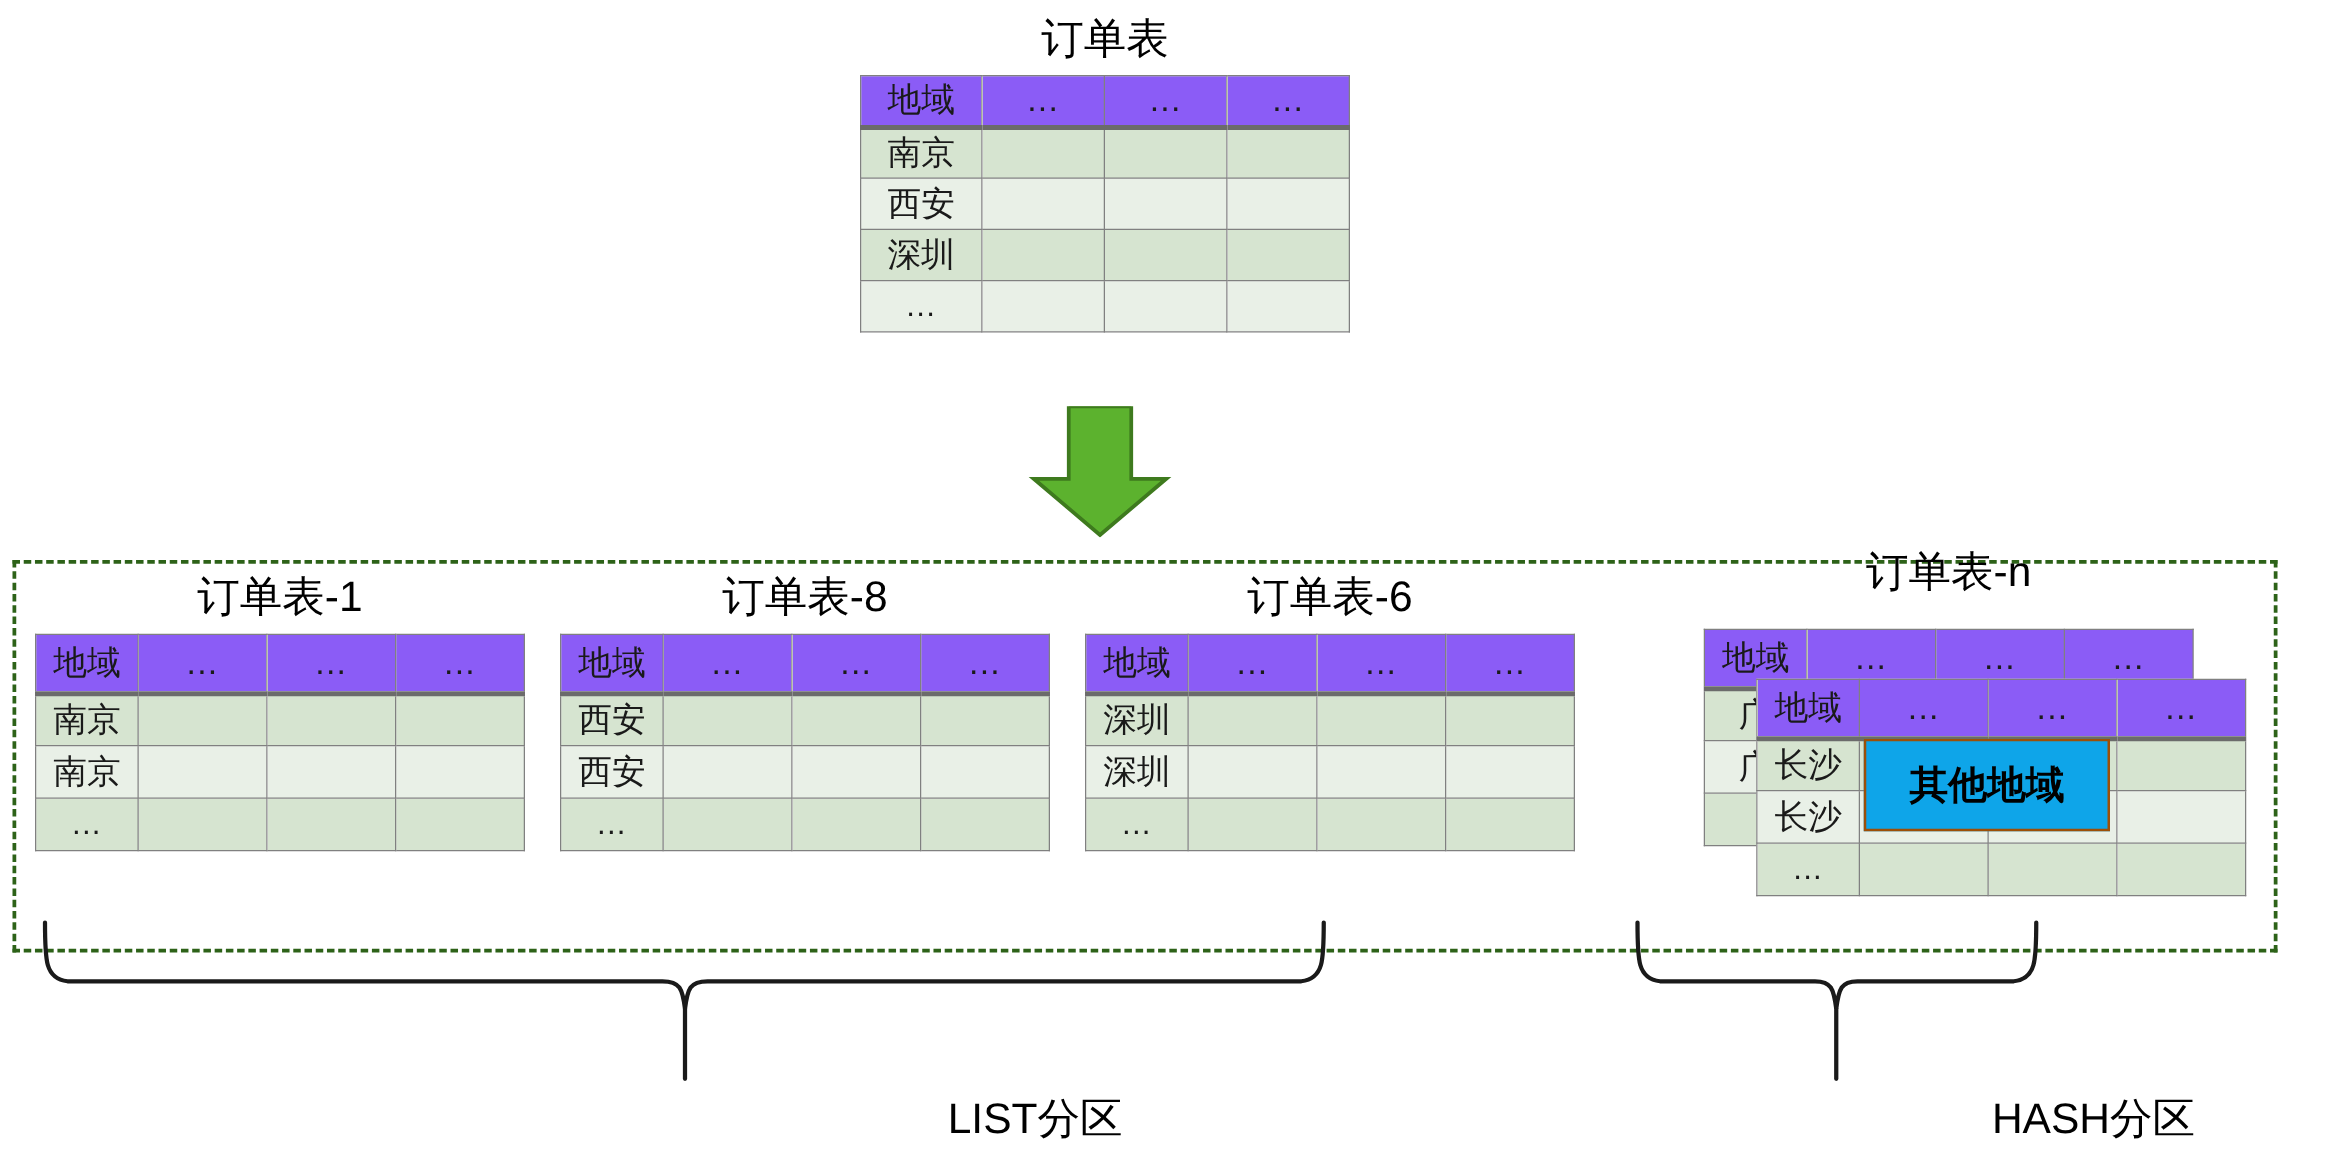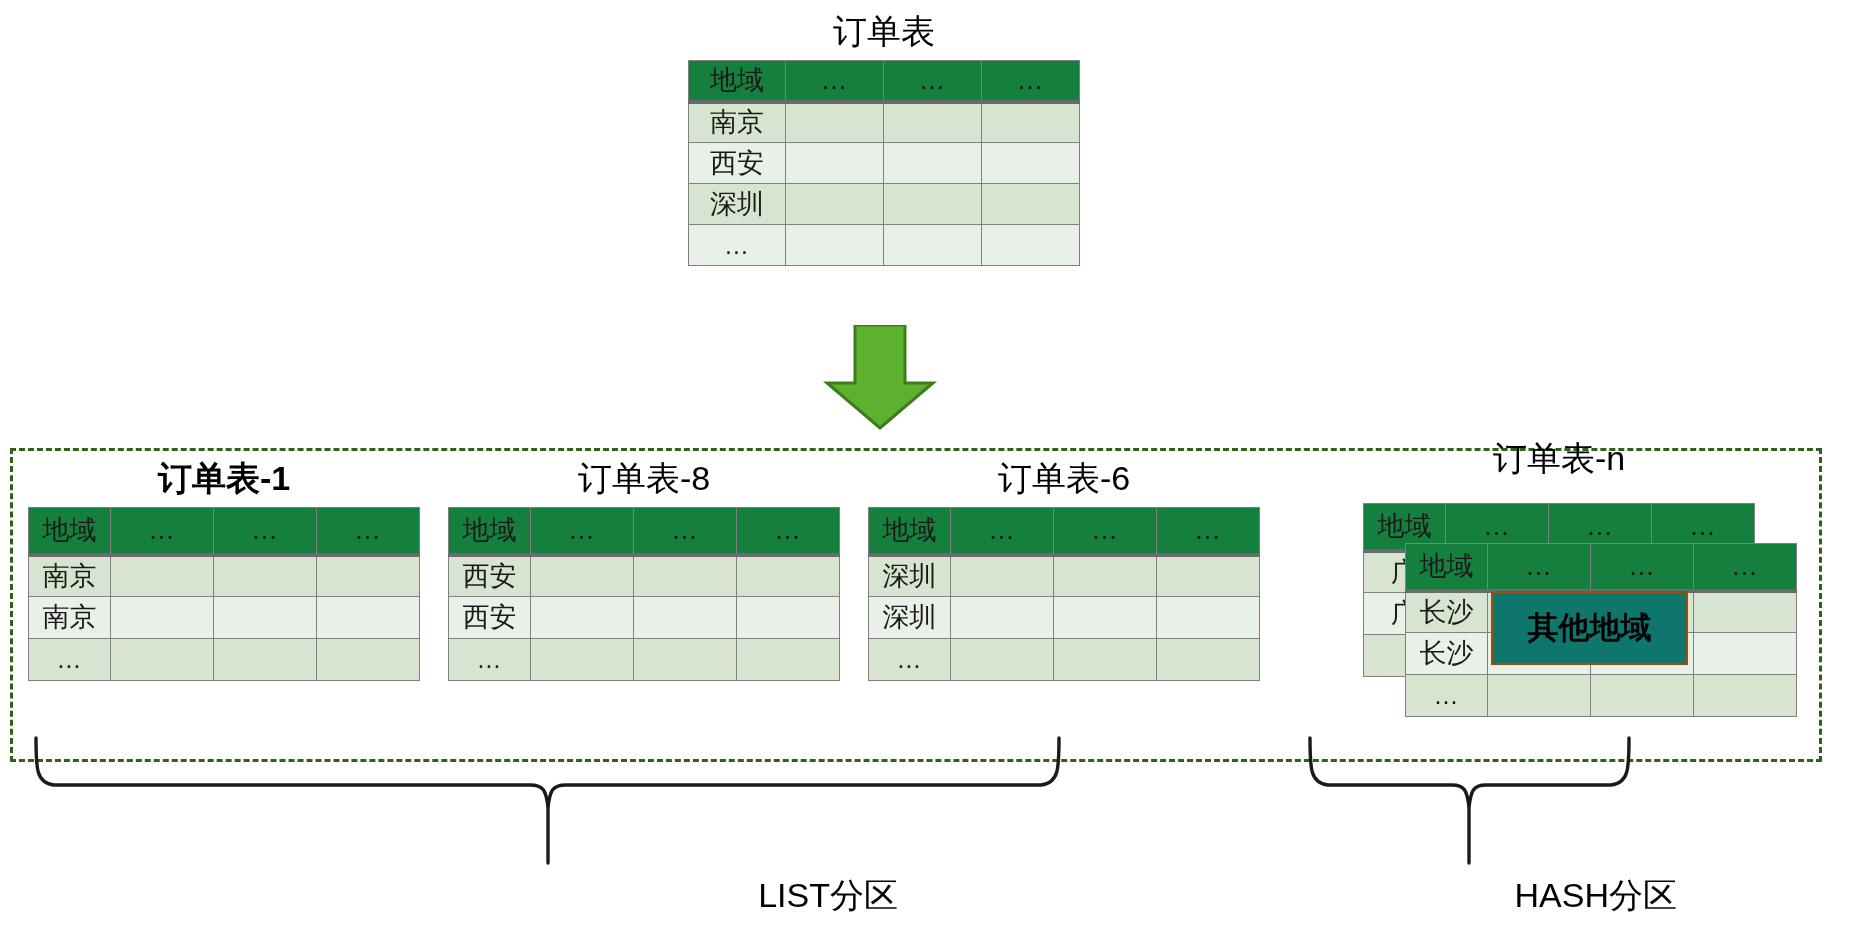--- a/index.html
+++ b/index.html
@@ -30,21 +30,21 @@
     text-align: center;
     vertical-align: middle;
     font-size: 27px;
     line-height: 1;
     padding: 0;
     color: #1a1a1a;
     white-space: nowrap;
     overflow: hidden;
   }
   .tbl tr.hdr td {
-    background: #15803d;
+    background: #8b5cf6;
     border-bottom: 4px solid #6b6b6b;
     border-top: 1px solid #808080;
     font-size: 27px;
   }
   .tbl tr.band-a td { background: #D6E4D0; }
   .tbl tr.band-b td { background: #E9F0E7; }
   .tbl td.dots { letter-spacing: 1px; font-size: 25px; }
 
   .tbl-title {
     position: absolute;
@@ -74,21 +74,21 @@
   }
 
   
   .part-tbl { width: 392px; }
   .part-tbl td { height: 42px; }
   .part-tbl td:first-child { width: 82px; }
   .part-tbl tr.hdr td { height: 47px; }
   .part-title { width: 392px; font-size: 34px; }
 
   #t1 { left: 28px; top: 507px; }
-  #t1-title { left: 28px; top: 461px; font-weight: bold; }
+  #t1-title { left: 28px; top: 461px; }
   #t2 { left: 448px; top: 507px; }
   #t2-title { left: 448px; top: 461px; }
   #t3 { left: 868px; top: 507px; }
   #t3-title { left: 868px; top: 461px; }
 
   
   #tn-back { left: 1363px; top: 503px; width: 392px; z-index: 2; }
   #tn-back td { height: 42px; }
   #tn-back td:first-child { width: 82px; }
   #tn-back tr.hdr td { height: 47px; }
@@ -97,21 +97,21 @@
   #tn-front { left: 1405px; top: 543px; width: 392px; z-index: 3; }
   #tn-front td { height: 42px; }
   #tn-front td:first-child { width: 82px; }
   #tn-front tr.hdr td { height: 47px; }
 
   
   #other-region {
     position: absolute;
     left: 1491px; top: 591px;
     width: 197px; height: 74px;
-    background: #0f766e;
+    background: #0ea5e9;
     border: 2px solid #9c4f08;
     box-sizing: border-box;
     display: flex;
     align-items: center;
     justify-content: center;
     font-size: 31px;
     font-weight: bold;
     color: #000000;
     z-index: 5;
     white-space: nowrap;
@@ -123,21 +123,21 @@
 
   .brace-label {
     position: absolute;
     font-size: 34px;
     line-height: 1;
     text-align: right;
     white-space: nowrap;
     color: #000000;
   }
   #label-list { left: 398px; top: 878px; width: 500px; }
-  #label-hash { left: 1177px; top: 878px; width: 500px; }
+  #label-hash { left: 1256px; top: 878px; width: 500px; }
 </style>
 </head>
 <body>
 
 <div class="tbl-title" id="top-title">订单表</div>
 
 <table class="tbl" id="top-table">
   <tbody>
       <tr class="hdr">
     <td>地域</td>

